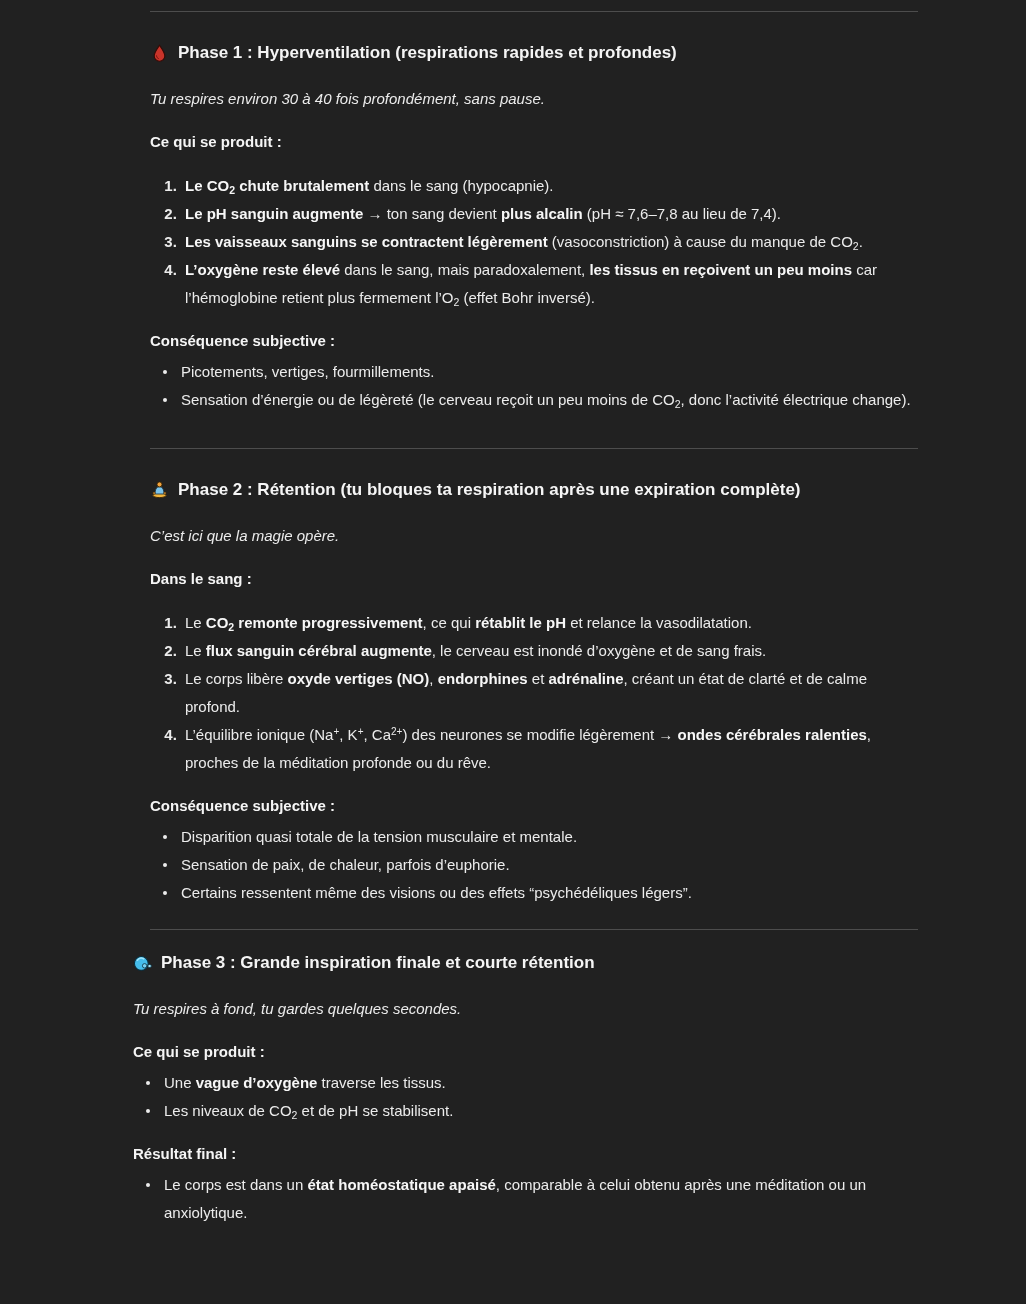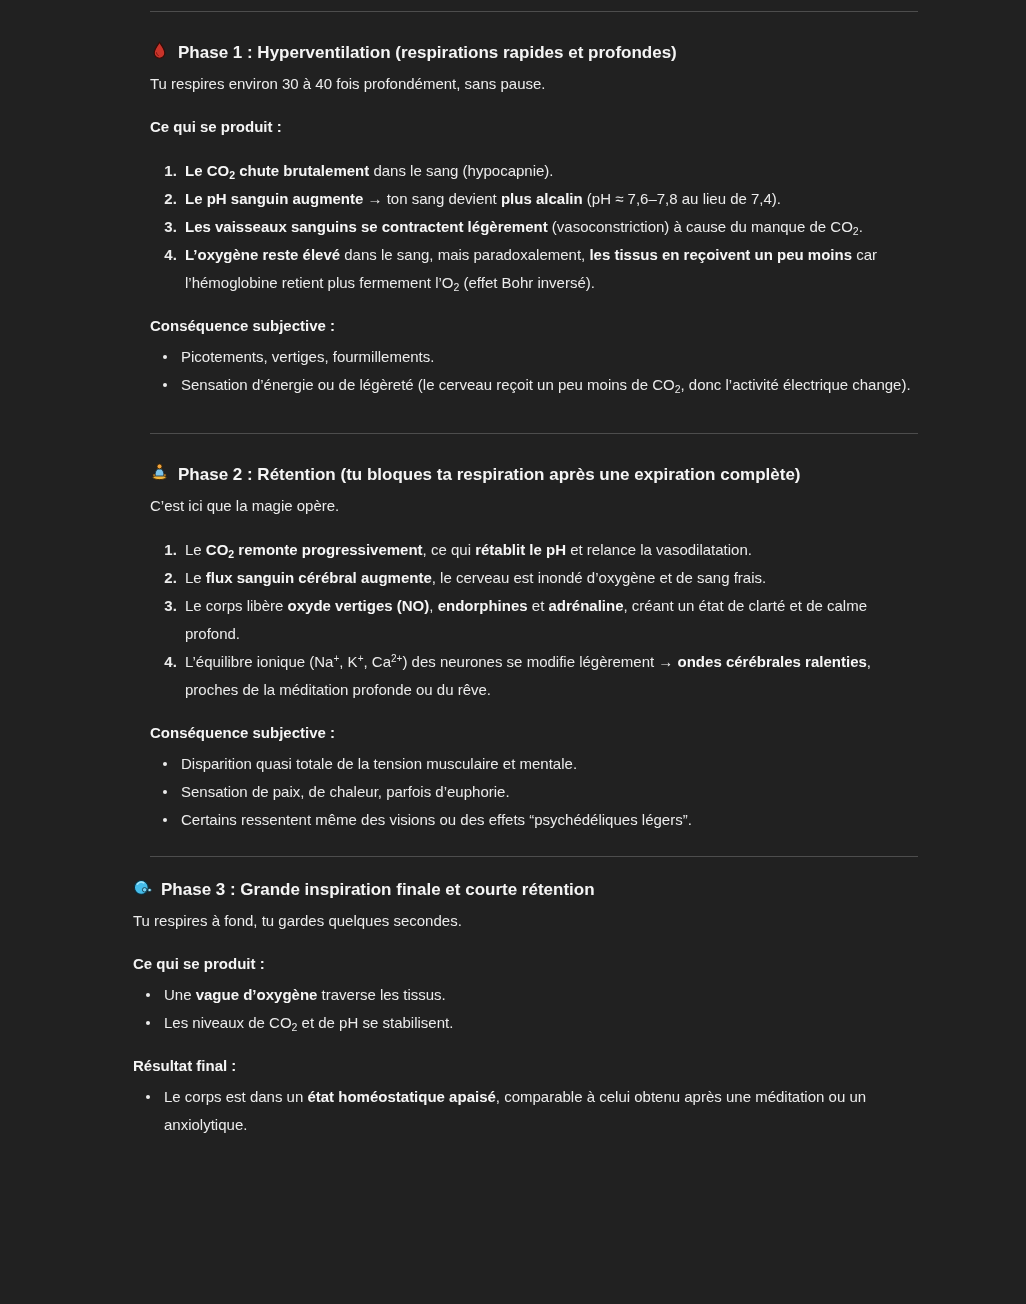--- a/index.html
+++ b/index.html
@@ -9,29 +9,29 @@
     color:#ececec;
     font-family:"Liberation Sans","DejaVu Sans",sans-serif;
     font-size:15px;
     overflow:hidden;
   }
   .column{margin-left:150px;width:768px;}
   hr.sec-hr{border:0;border-top:1px solid #4d4d4d;margin:34px 0 0;}
   hr.sec-hr.first{margin-top:11px;}
   hr.sec-hr.hr-sm{margin-top:22px;}
   h3.phase-heading{
-    display:flex;gap:9px;
+    display:flex;align-items:center;gap:9px;
     margin:29px 0 0;
     font-size:17px;font-weight:700;color:#f5f5f5;line-height:24px;
   }
   h3.phase-heading.h-sm{margin-top:21px;}
   .hicon{width:19px;height:19px;flex:0 0 auto;display:inline-flex;}
   .hicon svg{width:19px;height:19px;}
   p{margin:0;line-height:28px;}
-  p.intro{margin-top:5px;}
+  p.intro{margin-top:20px;font-style:italic;}
   p.list-label{margin-top:15px;font-weight:700;color:#f5f5f5;}
   ol.nlist{margin:16px 0 0;padding-left:31px;}
   ol.nlist li{line-height:28px;padding-left:4px;}
   ol.nlist li::marker{font-weight:700;color:#ececec;}
   ul.blist{list-style:none;margin:3px 0 0;padding-left:31px;}
   ul.blist li{position:relative;line-height:28px;}
   ul.blist li::before{
     content:"";position:absolute;left:-18px;top:12px;
     width:4px;height:4px;border-radius:50%;background:#ececec;
   }
@@ -81,20 +81,21 @@
           <ellipse cx="9.5" cy="14.2" rx="6.6" ry="2.4" fill="#f2b53c" stroke="#3a2505" stroke-width="0.9"></ellipse>
           <path d="M9.5 5.8 C6.9 5.8 5.7 7.8 5.3 10.2 L4.7 13 h9.6 L13.7 10.2 C13.3 7.8 12.1 5.8 9.5 5.8 Z" fill="#7cc4ea" stroke="#1d3a4d" stroke-width="0.9"></path>
           <circle cx="9.5" cy="3.4" r="2.5" fill="#f2a33c" stroke="#3a2505" stroke-width="0.9"></circle>
           <circle cx="4.1" cy="12.1" r="1.2" fill="#f2a33c" stroke="#3a2505" stroke-width="0.7"></circle>
           <circle cx="14.9" cy="12.1" r="1.2" fill="#f2a33c" stroke="#3a2505" stroke-width="0.7"></circle>
         </svg>
       </span>
       <span>Phase 2 : Rétention (tu bloques ta respiration après une expiration complète)</span>
     </h3>
     <p class="intro">C’est ici que la magie opère.</p>
+    <p class="list-label">Dans le sang :</p>
     <ol class="nlist">
       <li><span>Le </span><span class="b">CO</span><sub class="b">2</sub><span class="b"> remonte progressivement</span><span>, ce qui </span><span class="b">rétablit le pH</span><span> et relance la vasodilatation.</span></li>
       <li><span>Le </span><span class="b">flux sanguin cérébral augmente</span><span>, le cerveau est inondé d’oxygène et de sang frais.</span></li>
       <li><span>Le corps libère </span><span class="b">oxyde vertiges (NO)</span><span>, </span><span class="b">endorphines</span><span> et </span><span class="b">adrénaline</span><span>, créant un état de clarté et de calme profond.</span></li>
       <li><span>L’équilibre ionique (Na</span><sup>+</sup><span>, K</span><sup>+</sup><span>, Ca</span><sup>2+</sup><span>) des neurones se modifie légèrement → </span><span class="b">ondes cérébrales ralenties</span><span>, proches de la méditation profonde ou du rêve.</span></li>
     </ol>
     <p class="list-label">Conséquence subjective :</p>
     <ul class="blist">
       <li><span>Disparition quasi totale de la tension musculaire et mentale.</span></li>
       <li><span>Sensation de paix, de chaleur, parfois d’euphorie.</span></li>

